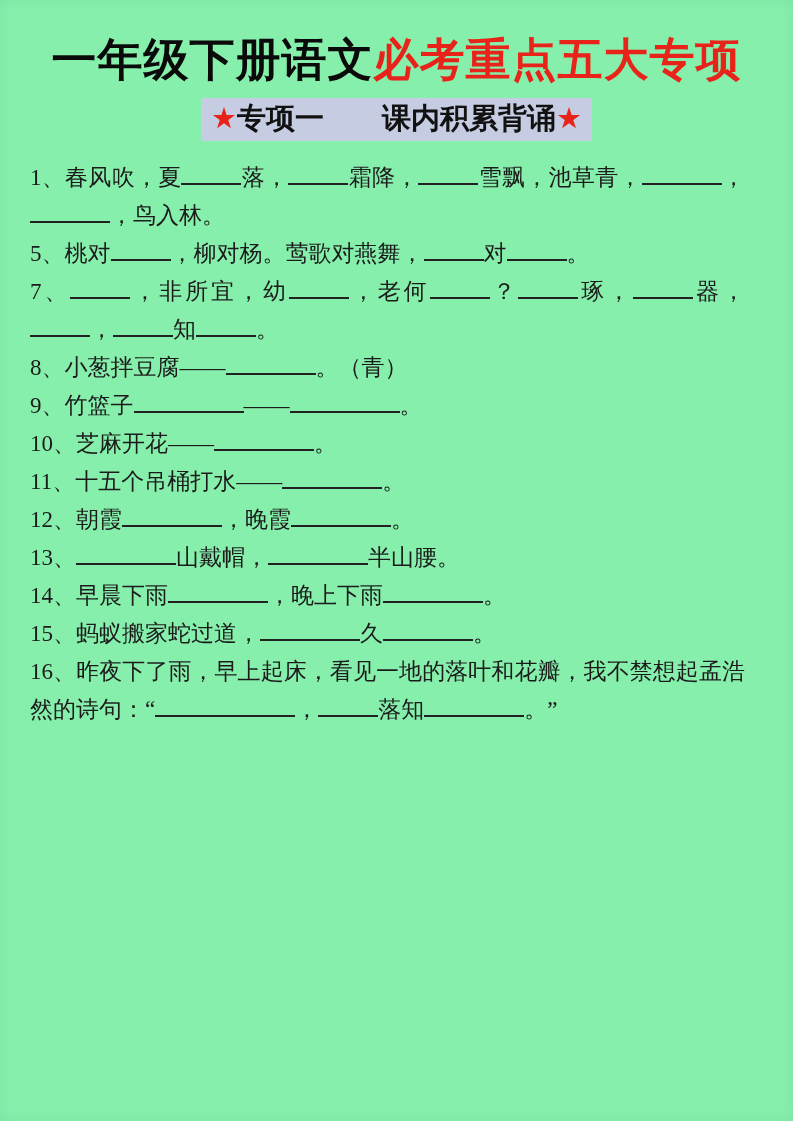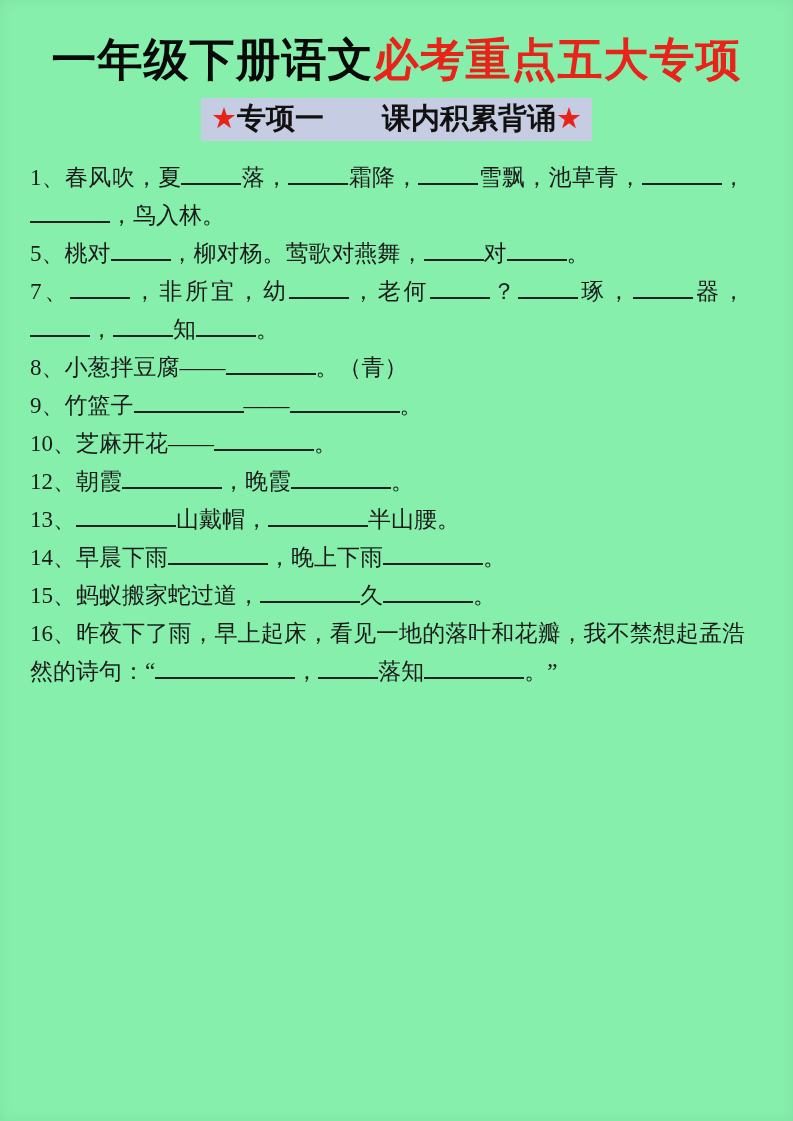--- a/index.html
+++ b/index.html
@@ -85,20 +85,21 @@
     </div>
   </div>
 
   <div class="questions">
       <p class="q">1、春风吹，夏<span class="blank" style="width: 60px;"></span>落，<span class="blank" style="width: 60px;"></span>霜降，<span class="blank" style="width: 60px;"></span>雪飘，池草青，<span class="blank" style="width: 80px;"></span>，<span class="blank" style="width: 80px;"></span>，鸟入林。</p>
       <p class="q">5、桃对<span class="blank" style="width: 60px;"></span>，柳对杨。莺歌对燕舞，<span class="blank" style="width: 60px;"></span>对<span class="blank" style="width: 60px;"></span>。</p>
       <p class="q">7、<span class="blank" style="width: 60px;"></span>，非所宜，幼<span class="blank" style="width: 60px;"></span>，老何<span class="blank" style="width: 60px;"></span>？<span class="blank" style="width: 60px;"></span>琢，<span class="blank" style="width: 60px;"></span>器，<span class="blank" style="width: 60px;"></span>，<span class="blank" style="width: 60px;"></span>知<span class="blank" style="width: 60px;"></span>。</p>
       <p class="q">8、小葱拌豆腐——<span class="blank" style="width: 90px;"></span>。（青）</p>
       <p class="q">9、竹篮子<span class="blank" style="width: 110px;"></span>——<span class="blank" style="width: 110px;"></span>。</p>
       <p class="q">10、芝麻开花——<span class="blank" style="width: 100px;"></span>。</p>
+      <p class="q">11、十五个吊桶打水——<span class="blank" style="width: 100px;"></span>。</p>
       <p class="q">12、朝霞<span class="blank" style="width: 100px;"></span>，晚霞<span class="blank" style="width: 100px;"></span>。</p>
       <p class="q">13、<span class="blank" style="width: 100px;"></span>山戴帽，<span class="blank" style="width: 100px;"></span>半山腰。</p>
       <p class="q">14、早晨下雨<span class="blank" style="width: 100px;"></span>，晚上下雨<span class="blank" style="width: 100px;"></span>。</p>
       <p class="q">15、蚂蚁搬家蛇过道，<span class="blank" style="width: 100px;"></span>久<span class="blank" style="width: 90px;"></span>。</p>
       <p class="q">16、昨夜下了雨，早上起床，看见一地的落叶和花瓣，我不禁想起孟浩然的诗句：“<span class="blank" style="width: 140px;"></span>，<span class="blank" style="width: 60px;"></span>落知<span class="blank" style="width: 100px;"></span>。”</p>
     </div>
 
 
 </div>
 

